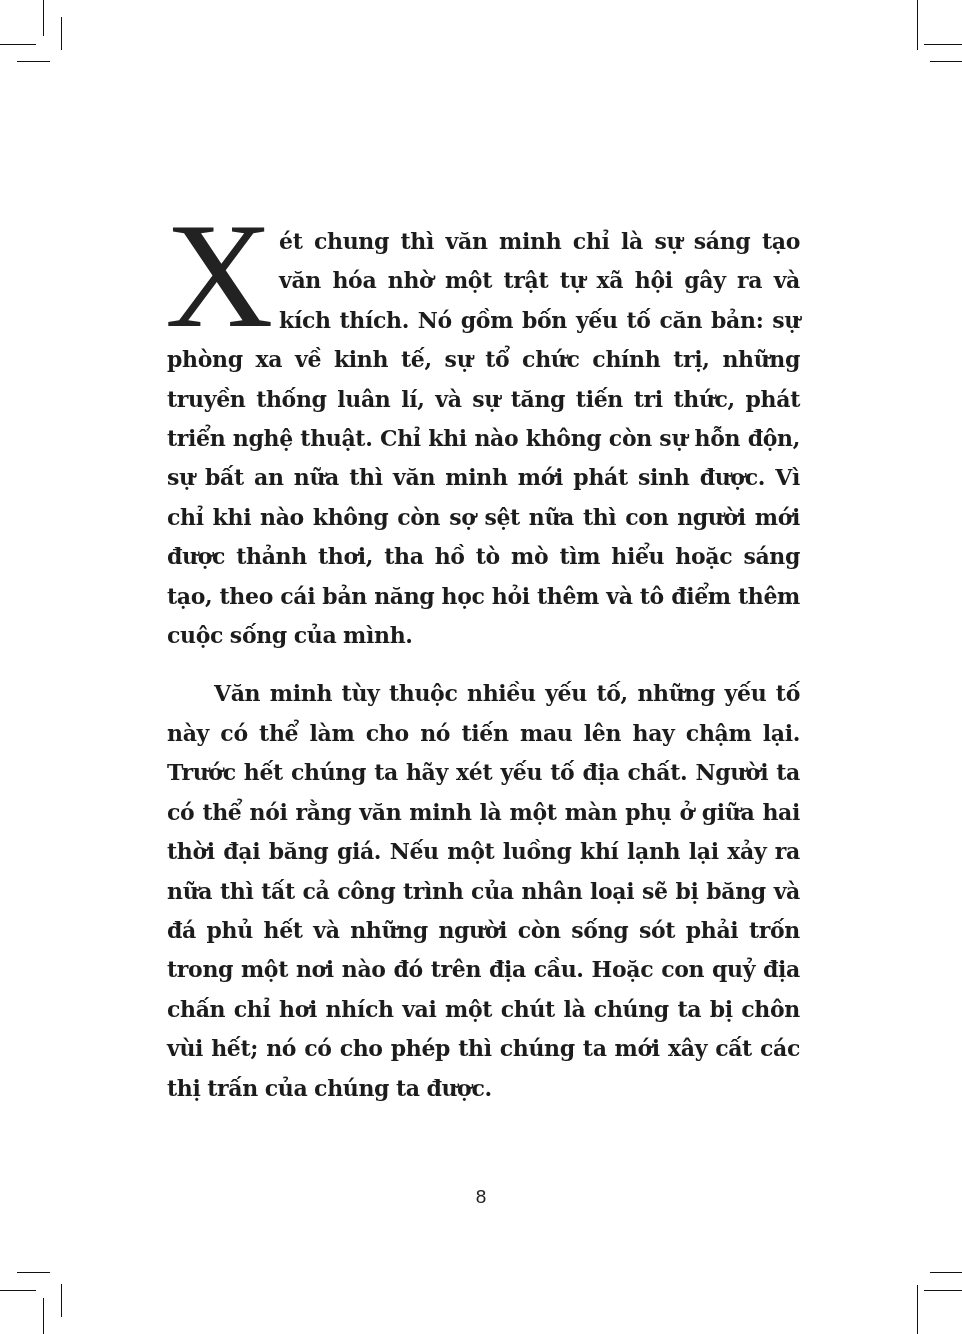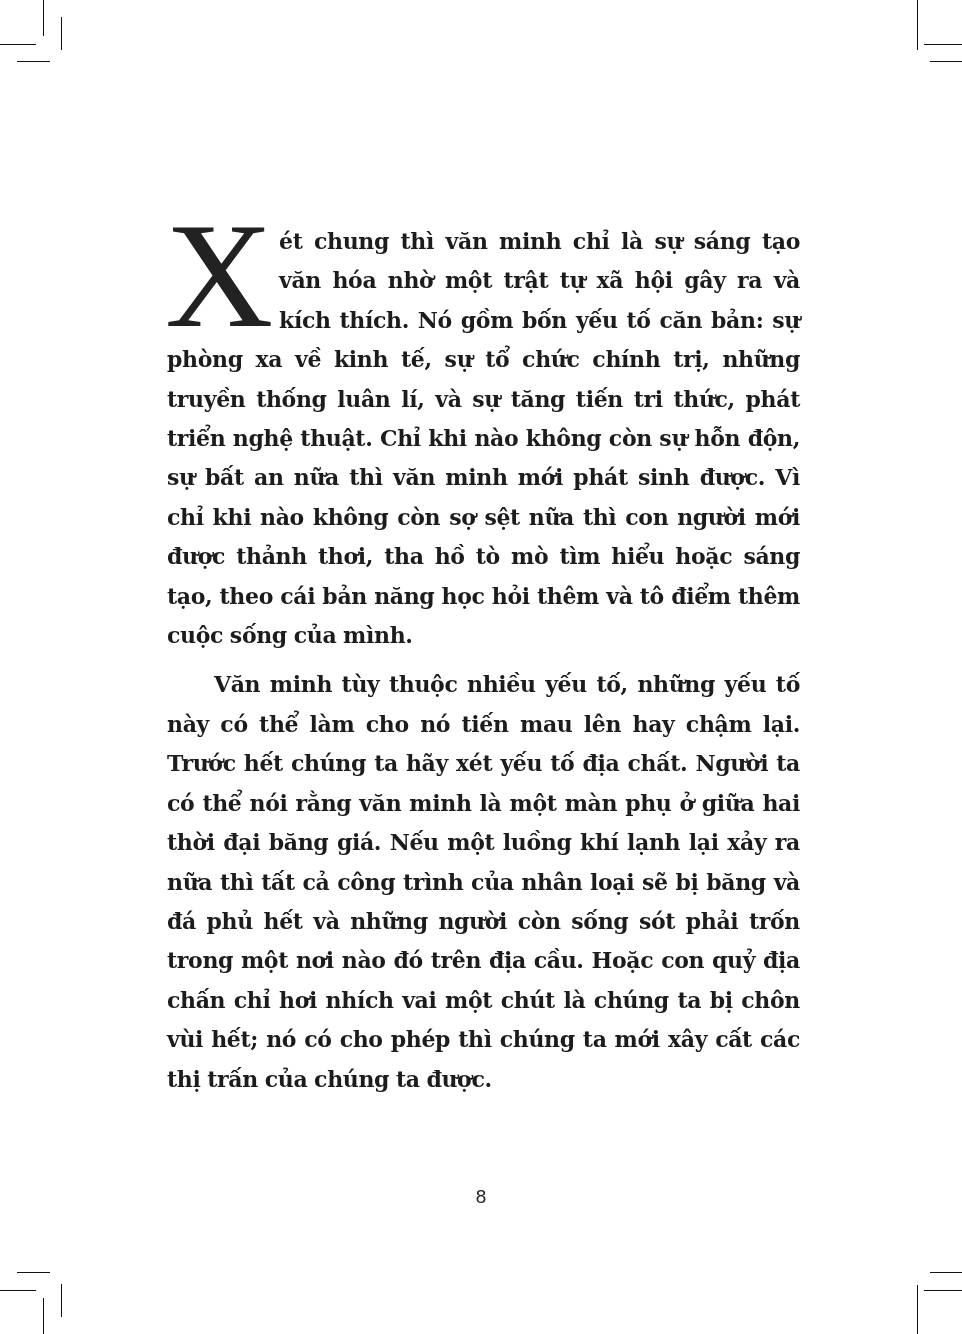--- a/index.html
+++ b/index.html
@@ -11,21 +11,21 @@
   .h { height: 1px; }
   .v { width: 1px; }
   .page-body {
     position: absolute; left: 167px; top: 222px; width: 633px;
   }
   .para {
     margin: 0; font-size: 22px; line-height: 39.4px; text-align: justify;
     letter-spacing: -0.35px; word-spacing: -0.5px; font-weight: bold;
   }
   .para.first { position: relative; }
-  .para + .para { margin-top: 10px; text-indent: 47px; }
+  .para + .para { margin-top: 19px; text-indent: 47px; }
   .dropcap {
     float: left; font-family: "Liberation Serif", serif; font-size: 150px; line-height: 102px;
     height: 100px; margin: 2px 6px 0 -2px; color: #222; font-weight: normal;
   }
   .page-number {
     position: absolute; left: 0; width: 962px; top: 1186px; text-align: center;
     font-family: "Liberation Sans", sans-serif; font-size: 19px; color: #222;
   }
 </style>
 </head>

